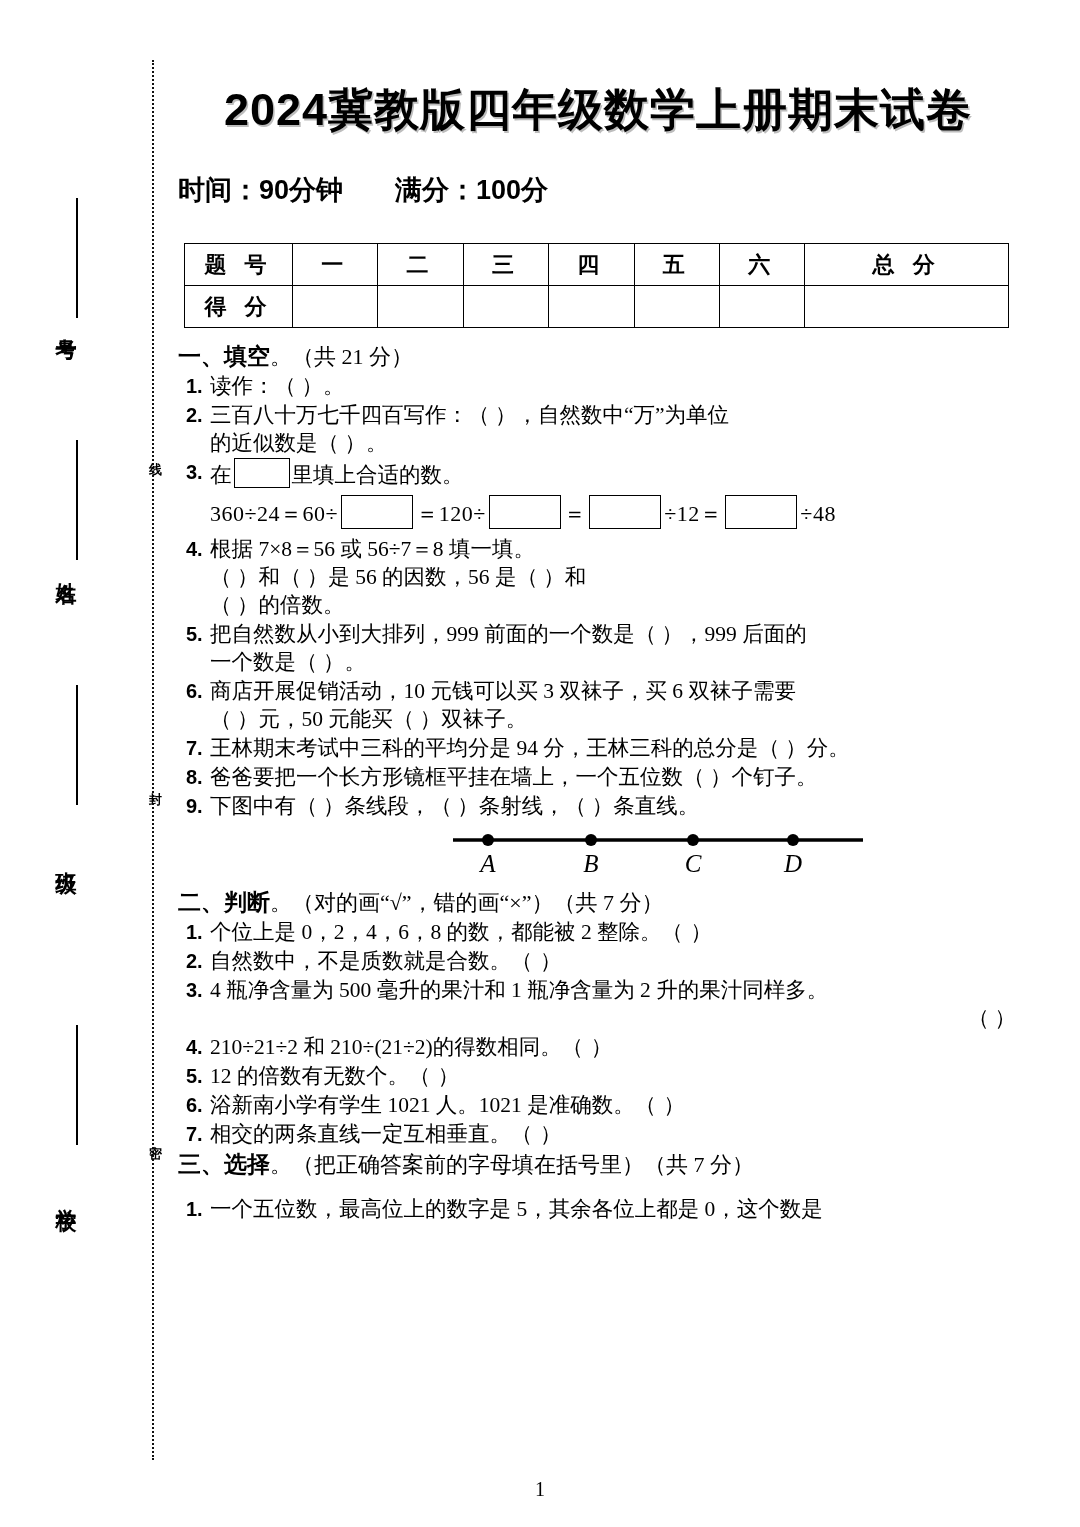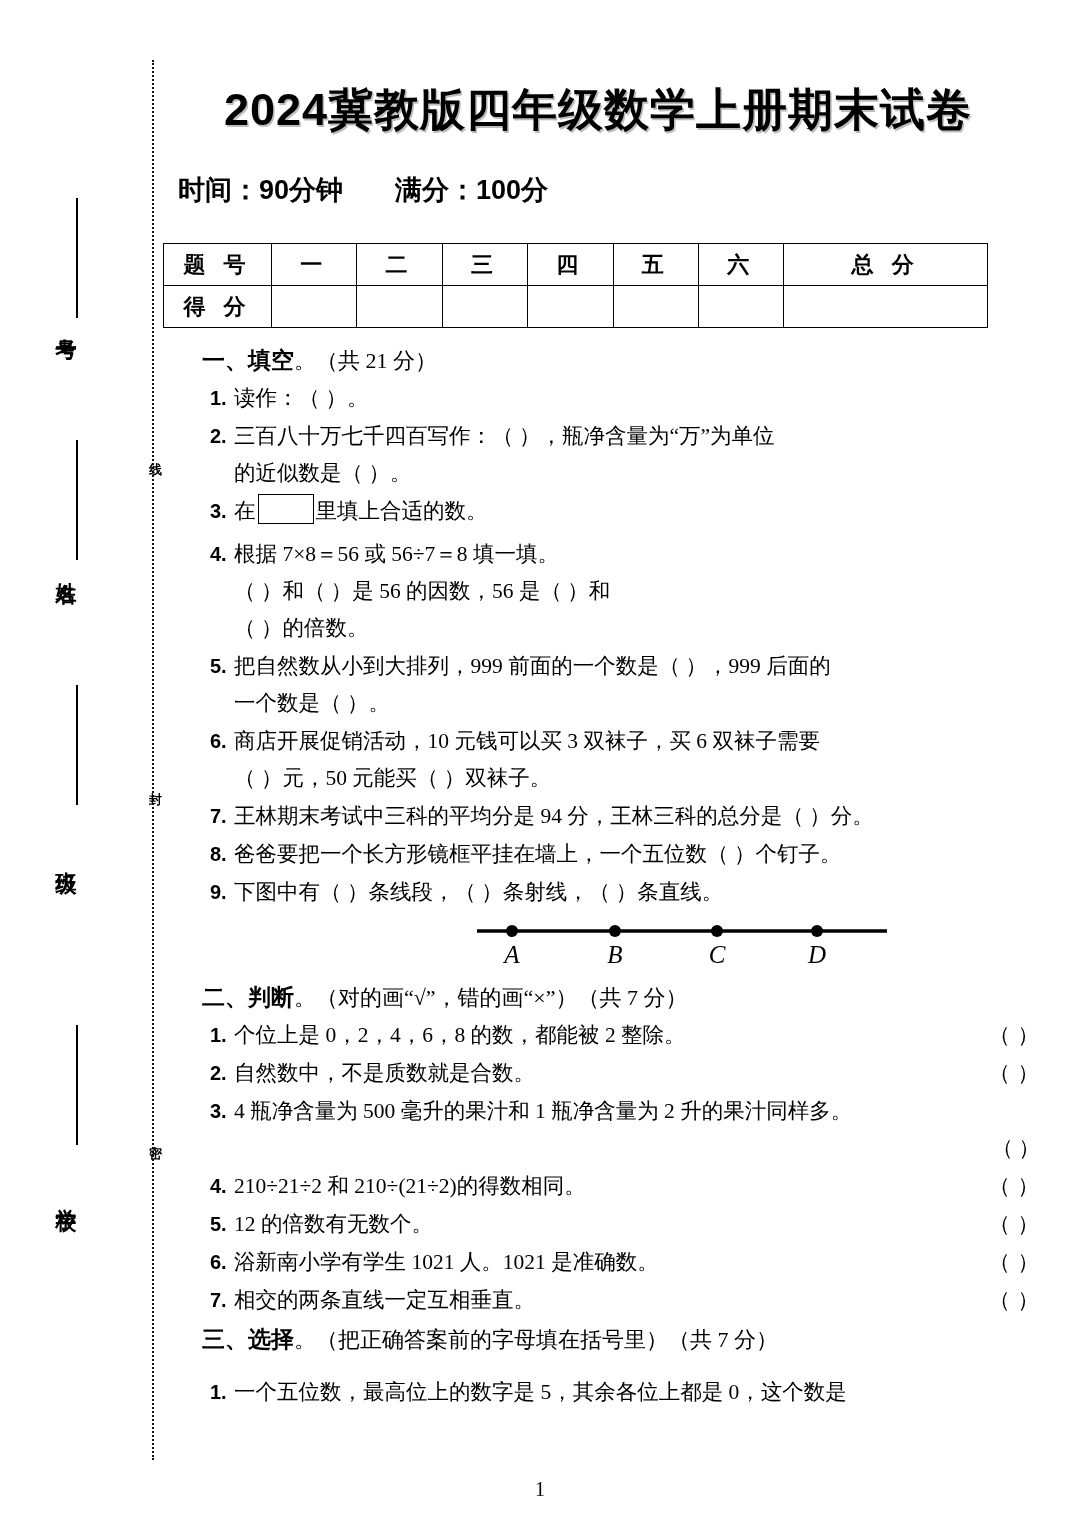--- a/index.html
+++ b/index.html
@@ -46,42 +46,41 @@
   .subtitle {
     position: absolute; left: 178px; top: 172px; width: 840px;
     text-align: left;
     font-size: 27px; font-weight: bold;
     font-family: "Liberation Sans", "DejaVu Sans", sans-serif;
   }
   .subtitle .gap { display: inline-block; width: 52px; }
 
   
   .score-table {
-    position: absolute; left: 163px; top: 243px;
+    position: absolute; left: 184px; top: 243px;
     width: 825px; border-collapse: collapse;
   }
   .score-table td {
     border: 1.6px solid #000;
     height: 42px;
     text-align: center;
     font-size: 22px;
     font-weight: bold;
     font-family: "Liberation Sans", "DejaVu Sans", sans-serif;
     letter-spacing: 6px;
     padding: 0;
   }
   .score-table td.label { width: 108px; }
 
   
   .content {
     position: absolute; left: 178px; top: 340px;
     width: 842px;
     font-size: 21.5px;
-    line-height: 37px;
-    margin-left: 24px;
+    line-height: 28px;
   }
   .sec-head {
     font-size: 22px;
     margin-top: 2px;
     white-space: nowrap;
   }
   .sec-head b {
     font-family: "Liberation Sans", "DejaVu Sans", sans-serif;
     font-weight: bold;
     font-size: 23px;
@@ -92,23 +91,22 @@
     margin-top: 1px;
   }
   .qnum {
     position: absolute; left: 8px; top: 0;
     font-family: "Liberation Sans", "DejaVu Sans", sans-serif;
     font-weight: bold;
     font-size: 20px;
   }
   .line { white-space: nowrap; }
   .tf {
-    display: flex; justify-content: space-between; align-items: baseline;
+    display: flex; justify-content: flex-start; align-items: baseline;
     padding-right: 4px;
-    gap: 44px;
   }
   .tf .paren { letter-spacing: 1px; white-space: nowrap; }
   .paren-right { text-align: right; padding-right: 4px; }
 
   .box {
     display: inline-block;
     border: 1.8px solid #000;
     vertical-align: -6px;
   }
   .box.small { width: 56px; height: 30px; margin: 0 2px; }
@@ -190,27 +188,30 @@
 
     <div class="sec-head"><b><span>一</span>、<span>填空</span></b><span>。（共 21 分）</span></div>
 
     <div class="q">
       <span class="qnum">1.</span>
       <div class="line">读作：（                             ）。</div>
     </div>
 
     <div class="q">
       <span class="qnum">2.</span>
-      <div class="line">三百八十万七千四百写作：（                    ），瓶净含量为“万”为单位</div>
+      <div class="line">三百八十万七千四百写作：（                    ），自然数中“万”为单位</div>
       <div class="line">的近似数是（                ）。</div>
     </div>
 
     <div class="q">
       <span class="qnum">3.</span>
       <div class="line"><span>在</span><span class="box small"></span><span>里填上合适的数。</span></div>
+      <div class="eqline">
+        <span>360÷24＝60÷</span><span class="box eq"></span><span>＝120÷</span><span class="box eq"></span><span>＝</span><span class="box eq"></span><span>÷12＝</span><span class="box eq"></span><span>÷48</span>
+      </div>
     </div>
 
     <div class="q" style="margin-top:6px;">
       <span class="qnum">4.</span>
       <div class="line">根据 7×8＝56 或 56÷7＝8 填一填。</div>
       <div class="line">（              ）和（                 ）是 56 的因数，56 是（                ）和</div>
       <div class="line">（              ）的倍数。</div>
     </div>
 
     <div class="q">

